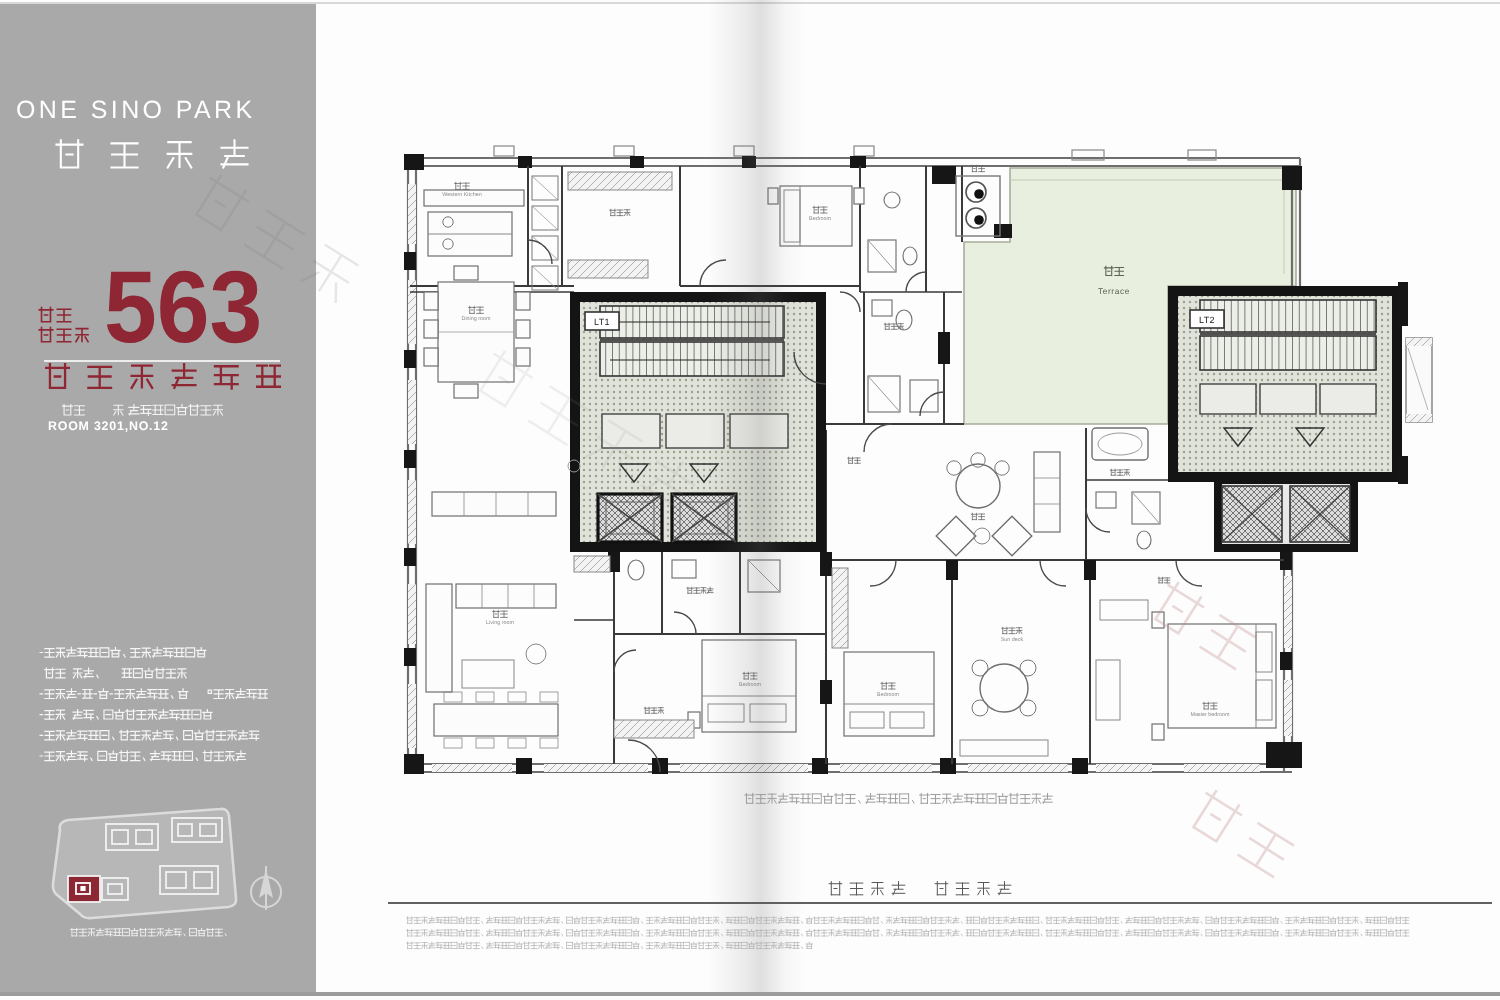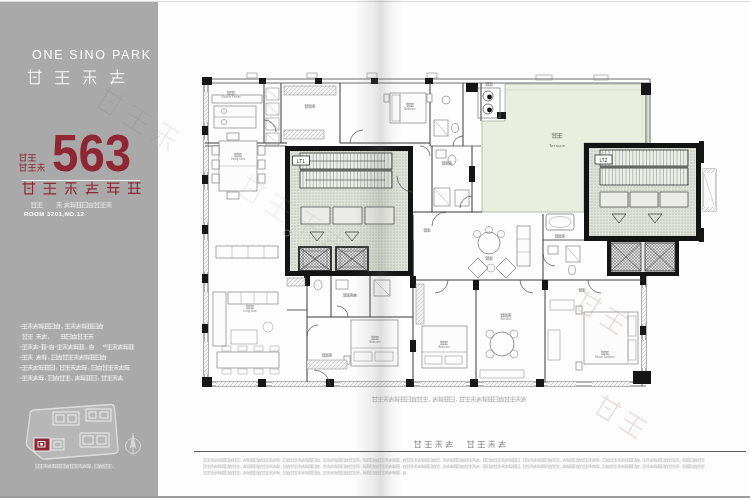--- a/index.html
+++ b/index.html
@@ -1,17 +1,17 @@
 <!DOCTYPE html>
 <html><head><meta charset="utf-8">
 <style>
 html,body{margin:0;padding:0;background:#fff}
 #page{position:relative;width:750px;height:500px;background:#fdfdfd;overflow:hidden;font-family:"Liberation Sans",sans-serif}
 #side{position:absolute;left:0;top:2px;width:158px;height:494px;background:#a9a9a9}
-#brand{position:absolute;left:32px;top:46px;font-size:12.5px;letter-spacing:1.7px;color:#fff;white-space:nowrap}
+#brand{position:absolute;left:8px;top:46px;font-size:12.5px;letter-spacing:1.7px;color:#fff;white-space:nowrap}
 #num{position:absolute;left:52px;top:122px;font-size:51px;color:#8e2633;font-weight:bold;transform:scaleX(0.93);transform-origin:0 0;letter-spacing:0}
 #hr1{position:absolute;left:22px;top:177.5px;width:118px;height:1px;background:#ededed}
 #unit2{position:absolute;left:24px;top:207.5px;font-size:6.2px;color:#fff;font-weight:bold;letter-spacing:.4px;white-space:nowrap}
 #planwrap{position:absolute;left:190px;top:55px;width:560px;height:345px}
 #fold{position:absolute;left:354px;top:0;width:48px;height:496px;background:linear-gradient(to right,rgba(110,110,110,0) 0%,rgba(110,110,110,.13) 40%,rgba(110,110,110,.21) 55%,rgba(110,110,110,.05) 80%,rgba(110,110,110,0) 100%)}
 #botline{position:absolute;left:0;top:495.5px;width:750px;height:2px;background:#9c9c9c}
 #topline{position:absolute;left:0;top:1px;width:750px;height:1px;background:#d8d8d8}
 </style></head>
 <body>
 <div id="page">

